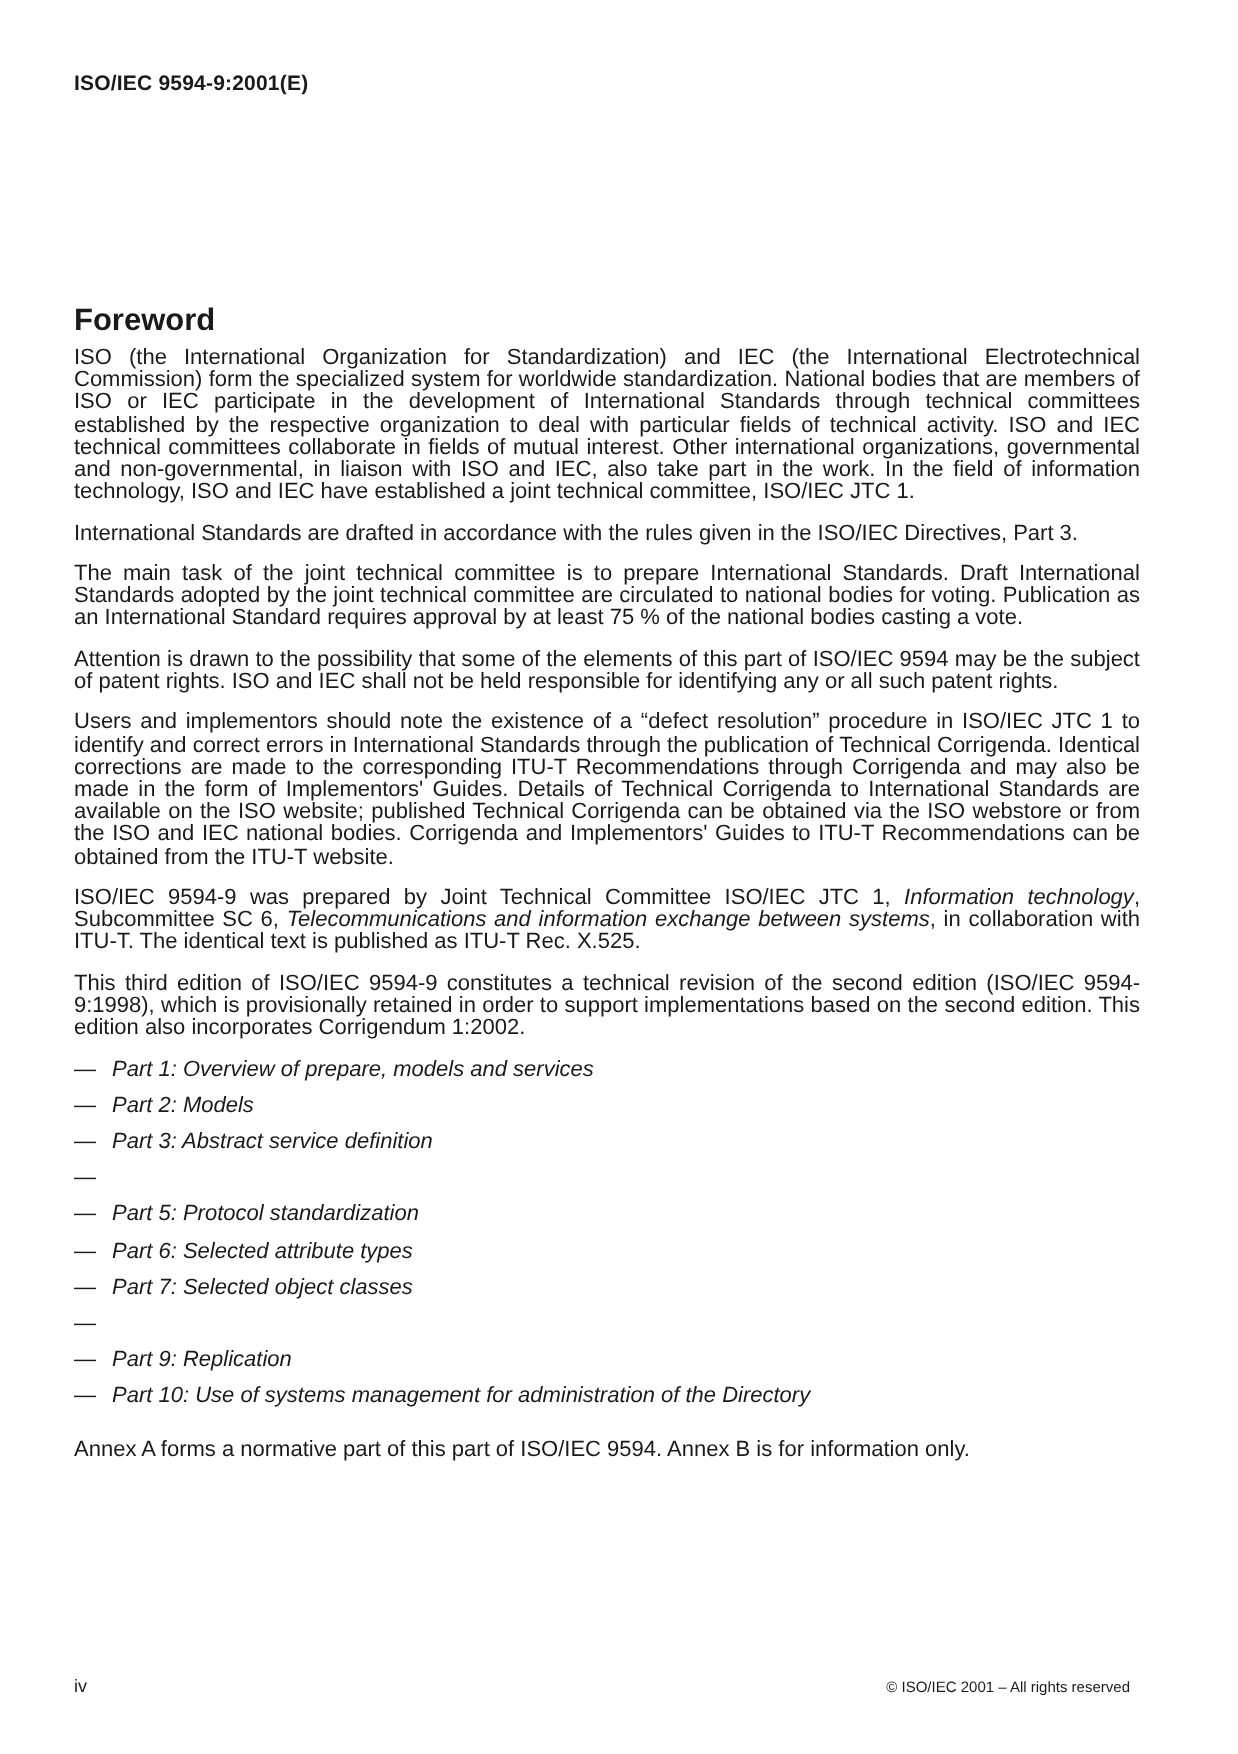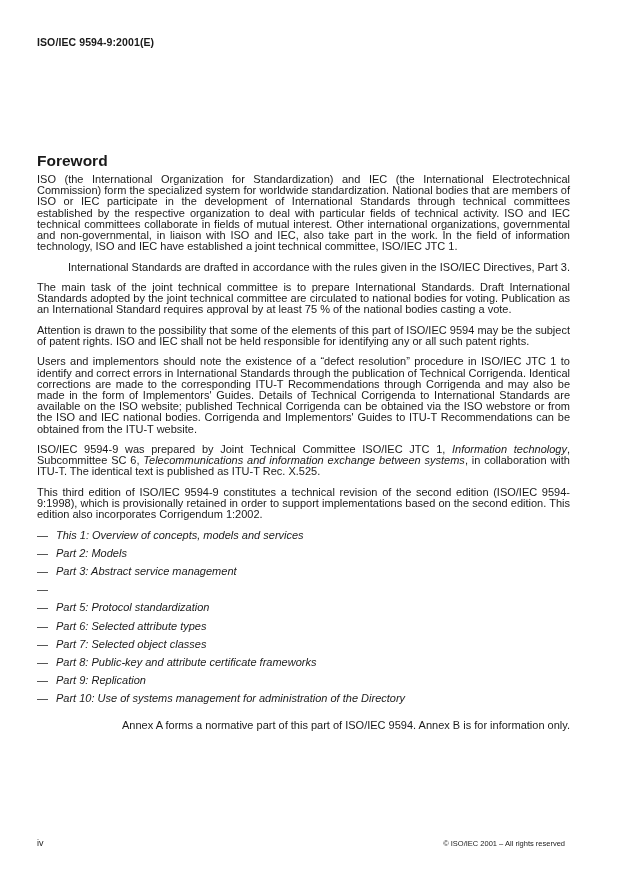--- a/index.html
+++ b/index.html
@@ -13,21 +13,21 @@
   }
   .title {
     position: absolute; left: 37px; top: 152px;
     font-size: 15.5px; font-weight: bold;
   }
   .body {
     position: absolute; left: 37px; top: 174px; width: 533px;
     font-size: 11px; line-height: 11.2px;
   }
   .body p { margin: 0 0 9.2px 0; text-align: justify; }
-  .body p.last-left { text-align: right; }
+  .body p.last-left { text-align: left; }
   .body i { font-style: italic; }
   ul.parts { list-style: none; margin: 0 0 9px 0; padding: 0; }
   ul.parts li { height: 18.2px; line-height: 11.2px; display: flex; font-style: italic; }
   ul.parts li .dash { width: 19px; font-style: normal; flex: none; }
   .footer-left {
     position: absolute; left: 37px; top: 838px; font-size: 9px;
   }
   .footer-right {
     position: absolute; right: 54px; top: 839px; font-size: 7.5px;
   }
@@ -44,48 +44,47 @@
   <p class="last-left">International Standards are drafted in accordance with the rules given in the ISO/IEC Directives, Part 3.</p>
   <p>The main task of the joint technical committee is to prepare International Standards. Draft International Standards adopted by the joint technical committee are circulated to national bodies for voting. Publication as an International Standard requires approval by at least 75 % of the national bodies casting a vote.</p>
   <p>Attention is drawn to the possibility that some of the elements of this part of ISO/IEC 9594 may be the subject of patent rights. ISO and IEC shall not be held responsible for identifying any or all such patent rights.</p>
   <p>Users and implementors should note the existence of a “defect resolution” procedure in ISO/IEC JTC 1 to identify and correct errors in International Standards through the publication of Technical Corrigenda. Identical corrections are made to the corresponding ITU-T Recommendations through Corrigenda and may also be made in the form of Implementors' Guides. Details of Technical Corrigenda to International Standards are available on the ISO website; published Technical Corrigenda can be obtained via the ISO webstore or from the ISO and IEC national bodies. Corrigenda and Implementors' Guides to ITU-T Recommendations can be obtained from the ITU-T website.</p>
   <p><span>ISO/IEC 9594-9 was prepared by Joint Technical Committee ISO/IEC JTC 1, </span><i>Information technology</i><span>, Subcommittee SC 6, </span><i>Telecommunications and information exchange between systems</i><span>, in collaboration with ITU-T. The identical text is published as ITU-T Rec. X.525.</span></p>
   <p>This third edition of ISO/IEC 9594-9 constitutes a technical revision of the second edition (ISO/IEC 9594-9:1998), which is provisionally retained in order to support implementations based on the second  edition. This edition also incorporates Corrigendum 1:2002.</p>
 
   <ul class="parts">
     <li>
         <span class="dash">—</span>
-        <span>This 1: Overview of concepts, models and services</span>
+        <span>Part 1: Overview of prepare, models and services</span>
       </li>
     <li>
         <span class="dash">—</span>
         <span>Part 2: Models</span>
       </li>
     <li>
         <span class="dash">—</span>
-        <span>Part 3: Abstract service management</span>
+        <span>Part 3: Abstract service definition</span>
       </li>
     <li>
         <span class="dash">—</span>
       </li>
     <li>
         <span class="dash">—</span>
         <span>Part 5: Protocol standardization</span>
       </li>
     <li>
         <span class="dash">—</span>
         <span>Part 6: Selected attribute types</span>
       </li>
     <li>
         <span class="dash">—</span>
         <span>Part 7: Selected object classes</span>
       </li>
     <li>
         <span class="dash">—</span>
-        <span>Part 8: Public-key and attribute certificate frameworks</span>
       </li>
     <li>
         <span class="dash">—</span>
         <span>Part 9: Replication</span>
       </li>
     <li>
         <span class="dash">—</span>
         <span>Part 10: Use of systems management for administration of the Directory</span>
       </li>
   </ul>

